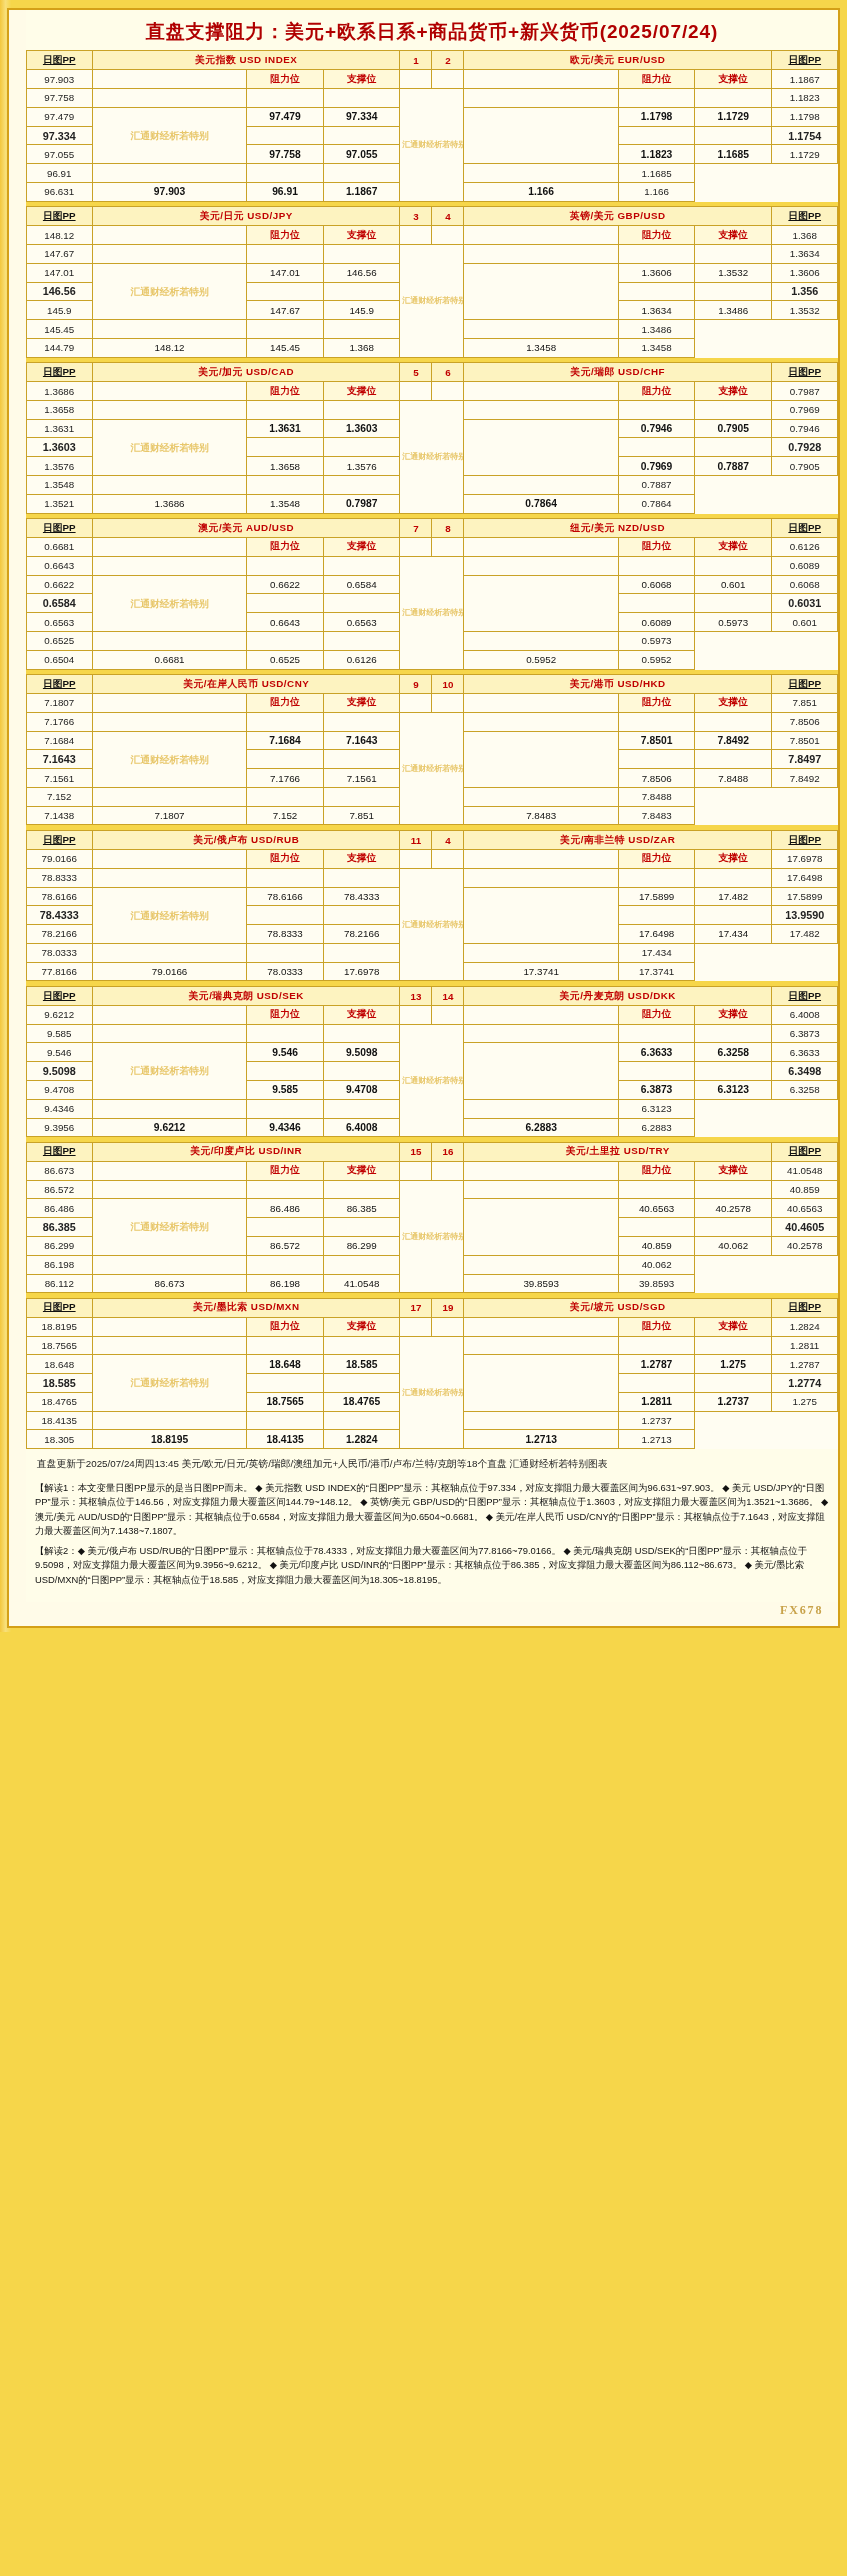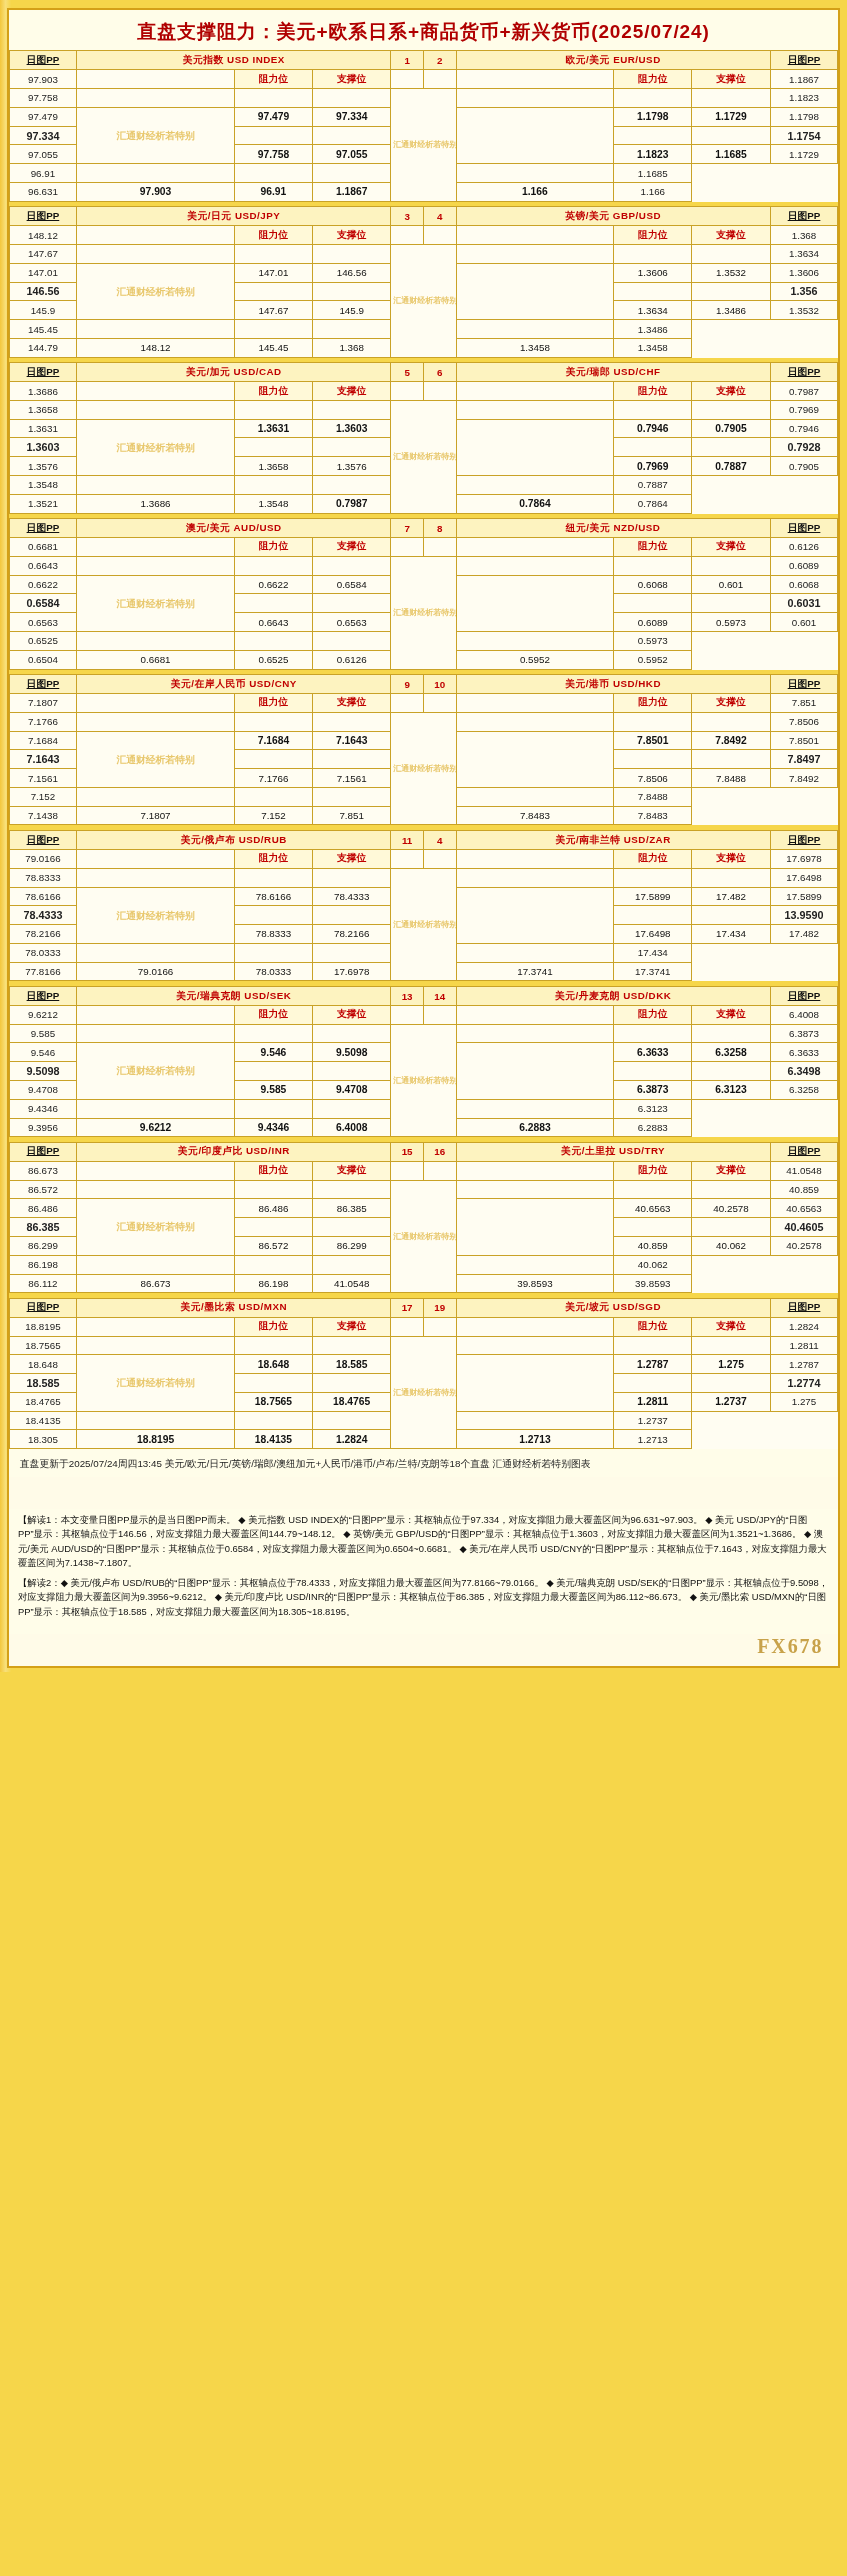--- a/index.html
+++ b/index.html
@@ -14,20 +14,21 @@
     box-sizing:border-box;
     padding:7.5px 6.6px 3.7px 6.6px;
     background:
       linear-gradient(90deg,#f3c73c 0px,#f8e07a 5.6px,#f6d64a 11.2px),
       #f6d64a;
   }
   .outer{
     border:2.8px solid #d4a017;
     background:#fffbe8;
     box-sizing:border-box;
+    padding-left:17px;
   }
   .title{
     text-align:center;
     font-size:19px;
     font-weight:bold;
     color:#b00000;
     letter-spacing:0.9px;
     padding:9.4px 3.7px 5.6px 3.7px;
     background:#fffde9;
   }
@@ -113,26 +114,25 @@
     padding:7.5px 11.2px 5.6px 11.2px;
     line-height:1.5;
     color:#222;
   }
   .notes{
     background:#fffde9;
     font-size:9.4px;
     line-height:1.55;
     padding:3.7px 9.4px 9.4px 9.4px;
     color:#111;
-    margin-top:32px;
   }
   .notes p{margin:0 0 4.7px 0;}
   .brand{
     text-align:right;
-    font-size:20px;
+    font-size:12px;
     font-weight:bold;
     color:#c8a24a;
     letter-spacing:1.9px;
     padding:1.9px 15px 7.5px 0;
     font-family:"Liberation Serif","DejaVu Serif",serif;
   }
   .sep{height:4.7px;background:#f6d64a;}
 </style>
 </head>
 <body>

